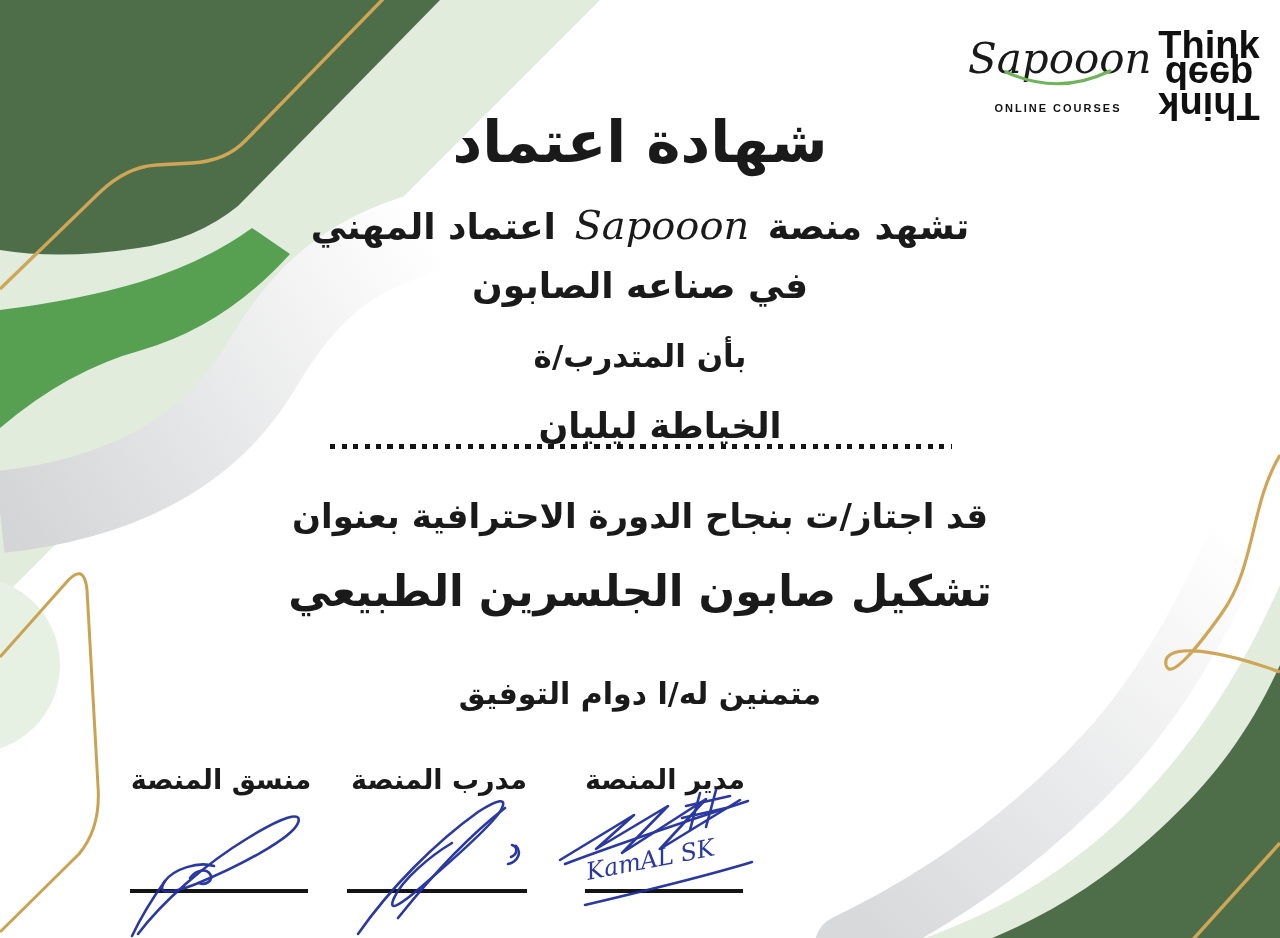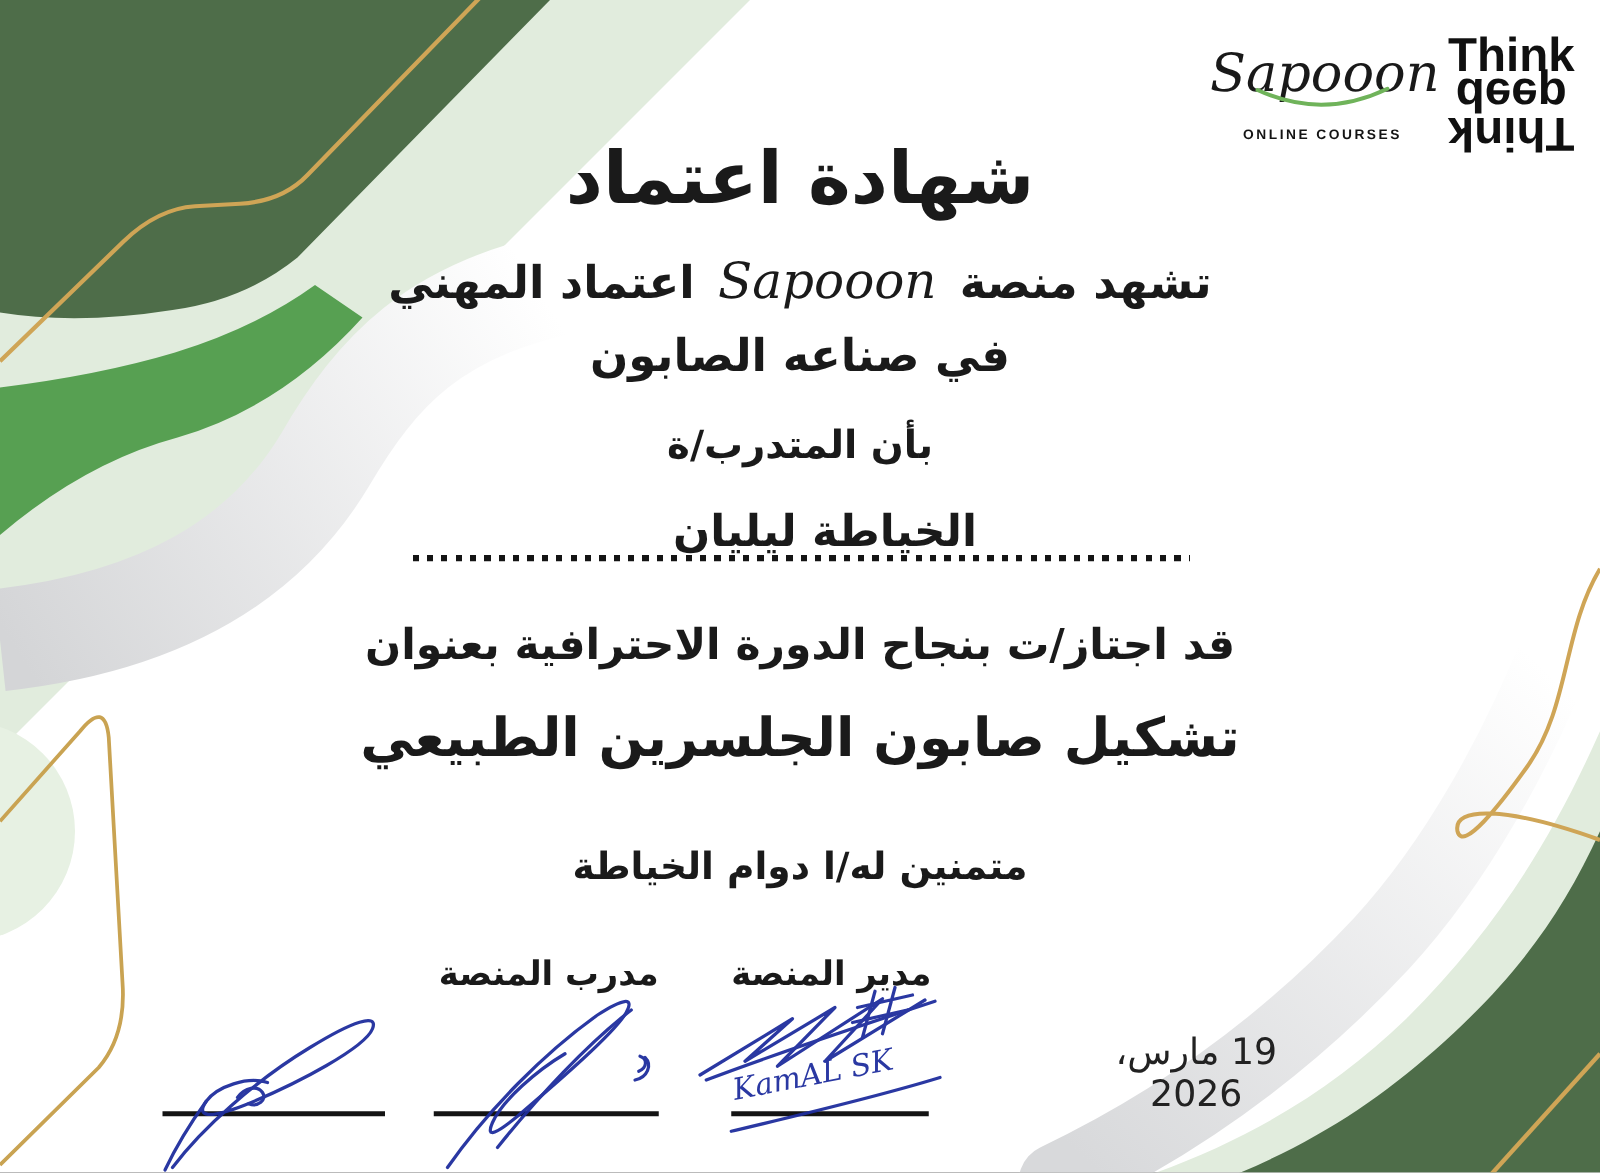--- a/index.html
+++ b/index.html
@@ -80,22 +80,23 @@
     <span class="t-script">Sapooon</span>
     <span>اعتماد المهني</span>
   </div>
 
   <div class="tline t-field">في صناعه الصابون</div>
   <div class="tline t-trainee">بأن المتدرب/ة</div>
   <div class="tline t-name">الخياطة ليليان</div>
   <div class="dotline"></div>
   <div class="tline t-course">تشكيل صابون الجلسرين الطبيعي</div>
   <div class="tline t-complete">قد اجتاز/ت بنجاح الدورة الاحترافية بعنوان</div>
-  <div class="tline t-wish">متمنين له/ا دوام الخياطة</div>
+  <div class="tline t-wish">متمنين له/ا دوام التوفيق</div>
 
+  <div class="sig-label lbl-coord">منسق المنصة</div>
   <div class="sig-label lbl-trainer">مدرب المنصة</div>
   <div class="sig-label lbl-manager">مدير المنصة</div>
   <div class="sig-line line-coord"></div>
   <div class="sig-line line-trainer"></div>
   <div class="sig-line line-manager"></div>
 
   <svg class="sigs" viewBox="0 0 1280 938">
     <g stroke="#1f2e9e" stroke-width="2.6" fill="none" stroke-linecap="round" stroke-linejoin="round" opacity="0.95">
       <g>
         <path d="M138,934 C162,902 205,864 248,838 C282,817 303,810 298,823 C292,838 240,866 196,884 C168,895 156,894 165,881 C174,869 198,861 214,866"></path>
@@ -125,15 +126,14 @@
     </svg>
     <div class="sub">ONLINE COURSES</div>
   </div>
 
   <div class="thinkdeep">
     <span class="row r1">Think</span>
     <span class="row r2">deep</span>
     <span class="row r3">Think</span>
   </div>
 
-  <div class="datebox">19 مارس، 2026</div>
 
 </div>
 
 </body></html>

